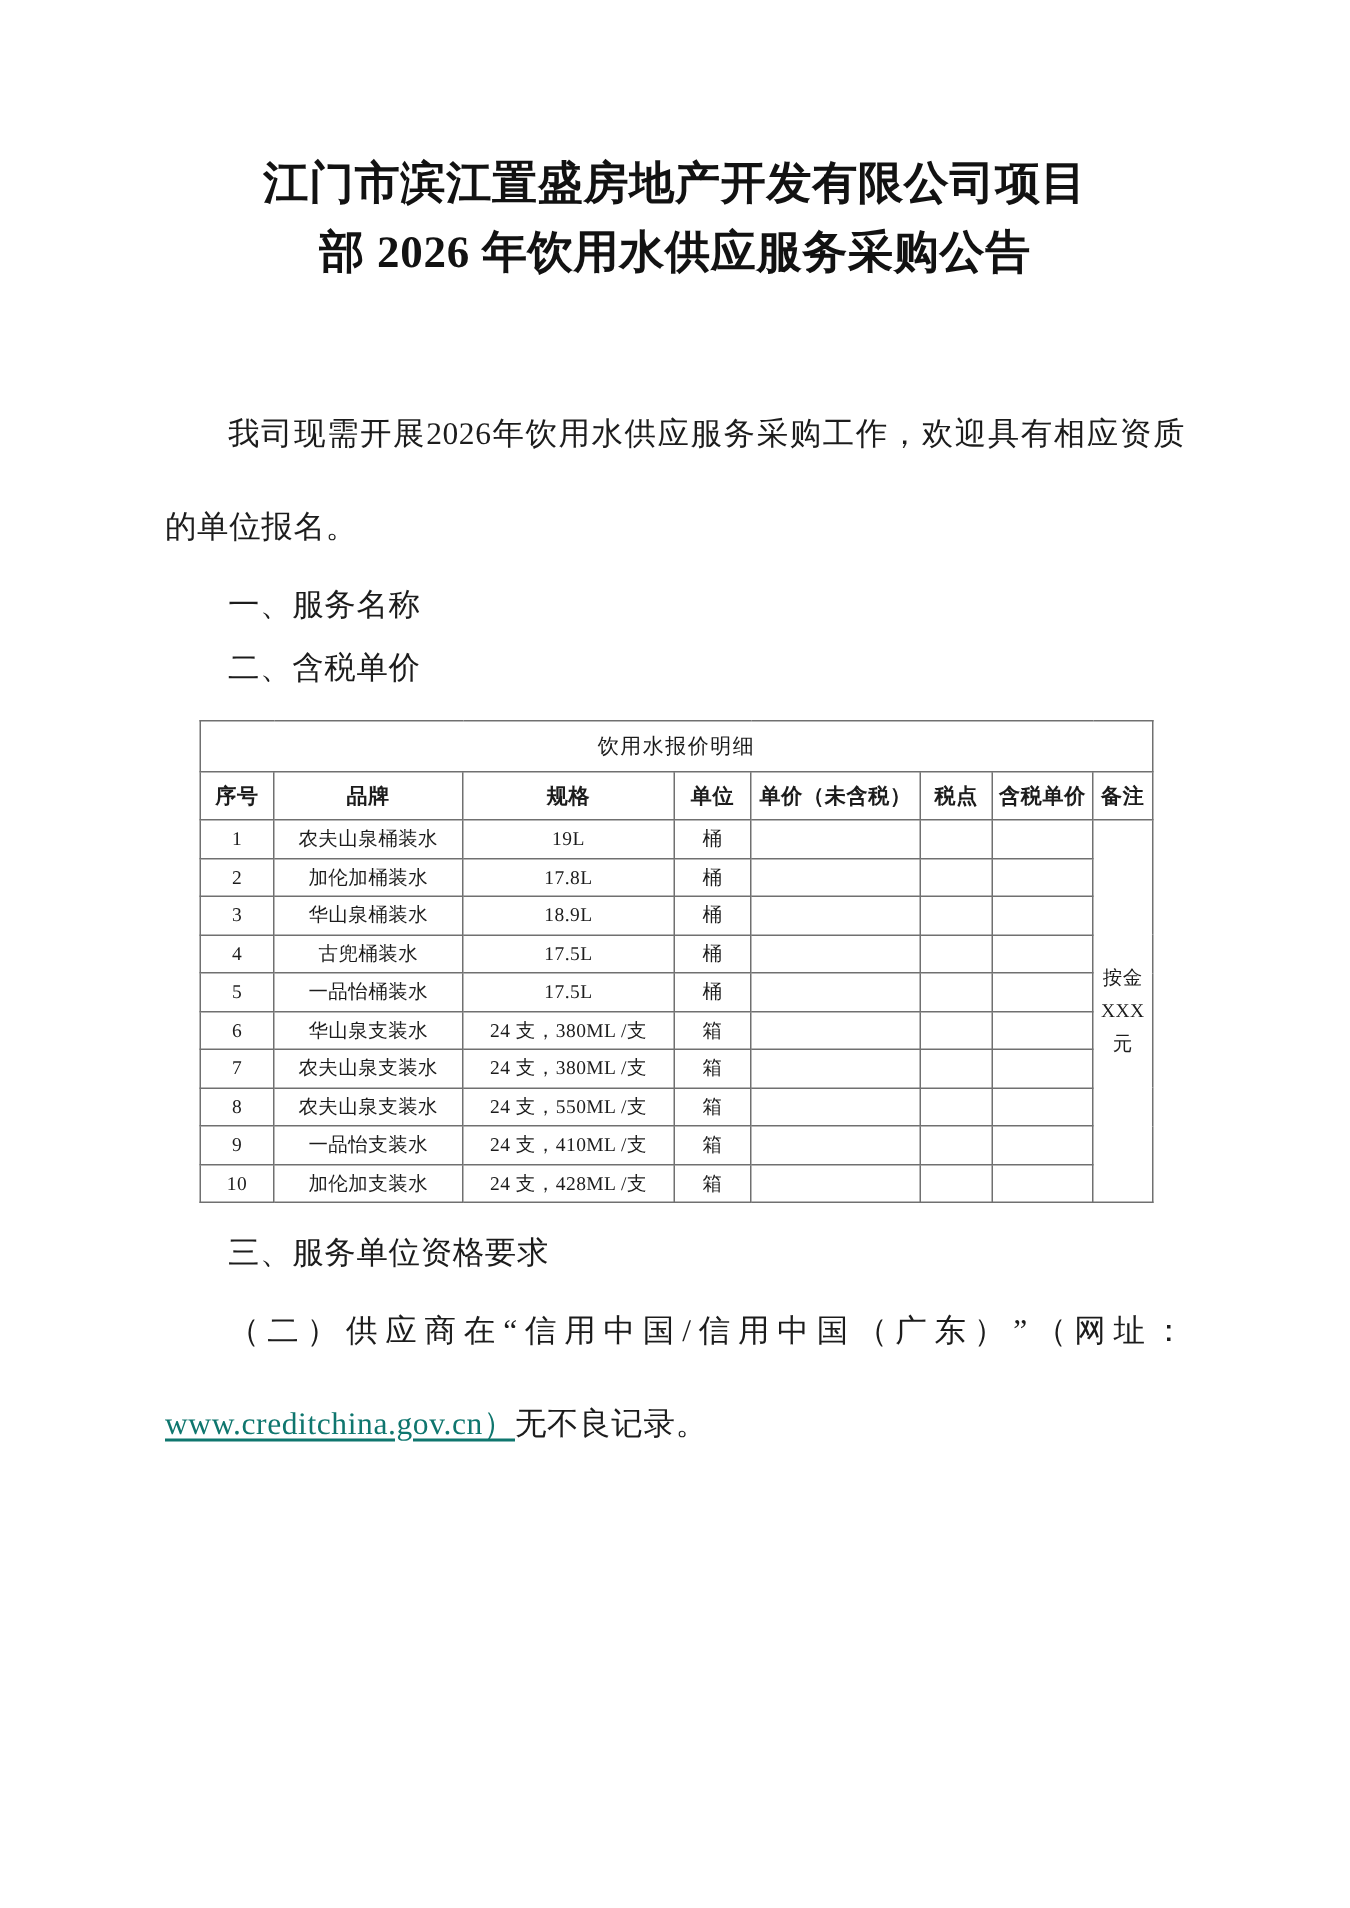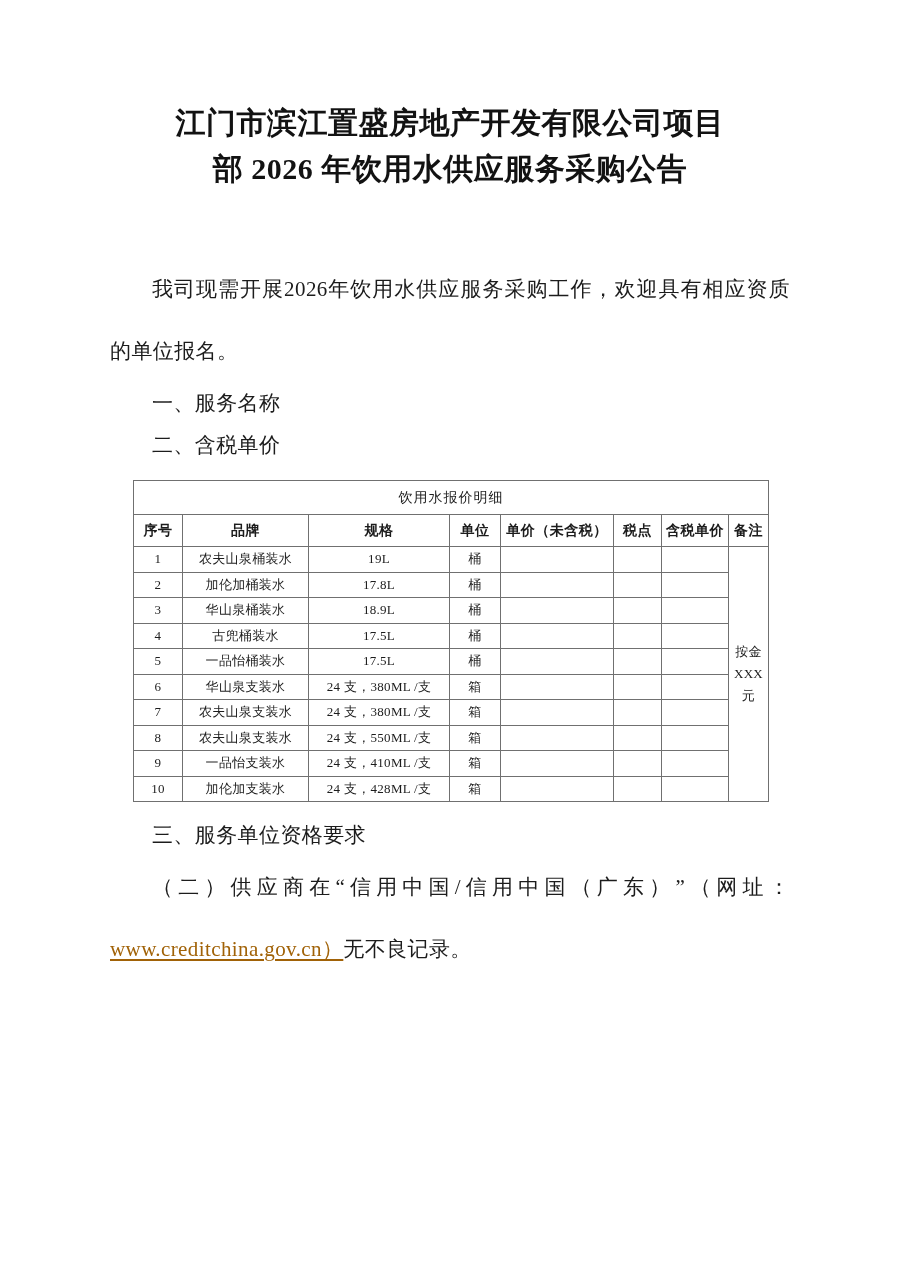--- a/index.html
+++ b/index.html
@@ -117,21 +117,21 @@
   .c-incl  { width: 67px; }
   .c-note  { width: 40px; }
 
   
   .after-table {
     margin-top: 12px;
     font-family: Liberation Serif, serif;
   }
 
   a.ext-link {
-    color: #a16207;
+    color: #0f766e;
     text-decoration: underline;
     text-underline-offset: 3px;
   }
 </style>
 </head>
 <body>
 
 <div id="page">
   <div class="doc-body">
 

